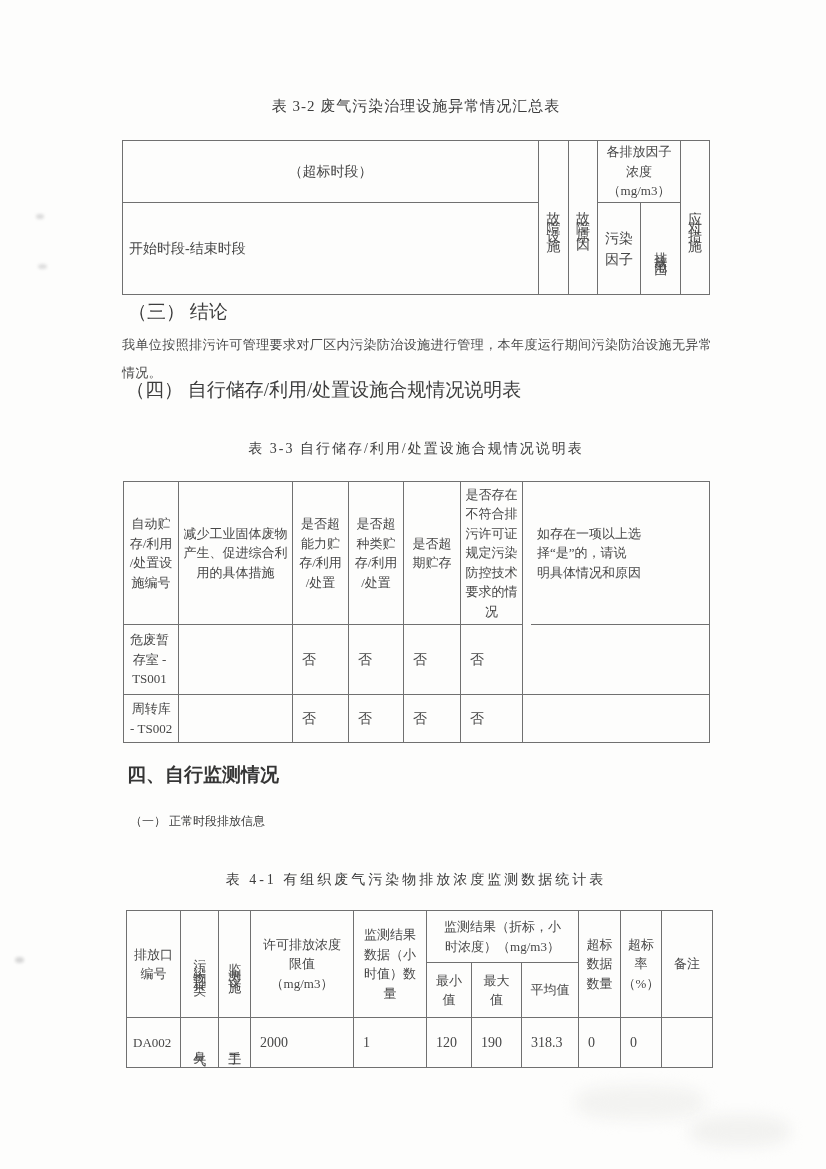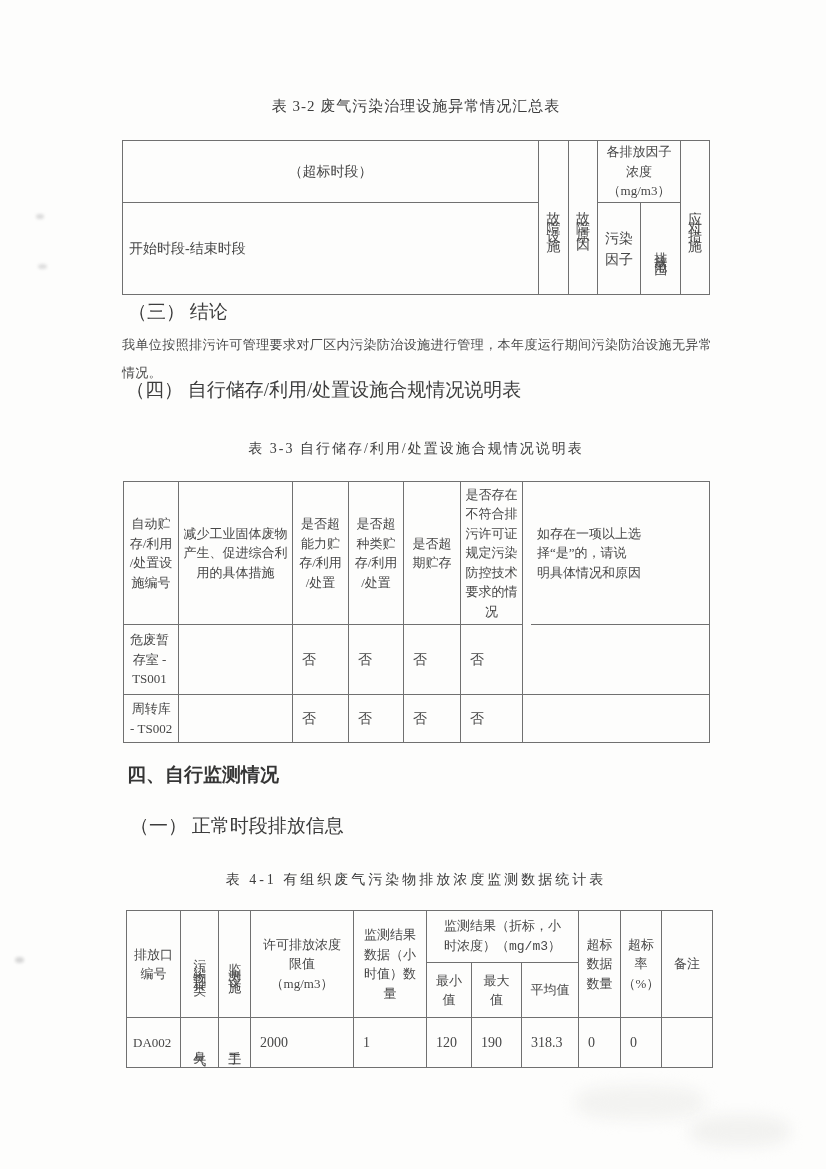--- a/index.html
+++ b/index.html
@@ -161,37 +161,37 @@
     <div class="c br" style="grid-area:3/2/4/3;"></div>
     <div class="c br left f14 pl9" style="grid-area:3/3/4/4;">否</div>
     <div class="c br left f14 pl9" style="grid-area:3/4/4/5;">否</div>
     <div class="c br left f14 pl9" style="grid-area:3/5/4/6;">否</div>
     <div class="c br left f14 pl9" style="grid-area:3/6/4/7;">否</div>
     <div class="c" style="grid-area:3/7/4/8;"></div>
   </div>
 
   <div class="abs chapter" style="left:127px;top:762px;">四、自行监测情况</div>
 
-  <div class="abs h-num" style="left:130px;top:813px;font-size:19px;">（一） 正常时段排放信息</div>
+  <div class="abs h-num" style="left:130px;top:813px;font-size:12px;">（一） 正常时段排放信息</div>
 
   <div class="abs doc-title" style="left:122px;top:871px;width:588px;font-size:14px;letter-spacing:3px;">表 4-1 有组织废气污染物排放浓度监测数据统计表</div>
 
   <div class="tbl" style="left:126px;top:910px;width:587px;height:158px;grid-template-columns:54px 38px 32px 103px 73px 45px 50px 57px 42px 41px auto;grid-template-rows:52px 55px auto;">
     <div class="c br bb f13" style="grid-area:1/1/3/2;">排放口
 编号</div>
     <div class="c br bb vt f13" style="grid-area:1/2/3/3;">污染物种类</div>
     <div class="c br bb vt f13" style="grid-area:1/3/3/4;">监测设施</div>
     <div class="c br bb f13" style="grid-area:1/4/3/5;">许可排放浓度
 限值
 （mg/m3）</div>
     <div class="c br bb f13" style="grid-area:1/5/3/6;">监测结果
 数据（小
 时值）数
 量</div>
-    <div class="c br bb f13" style="grid-area:1/6/2/9;font-family:Liberation Mono, monospace;">监测结果（折标，小
+    <div class="c br bb f13" style="grid-area:1/6/2/9;">监测结果（折标，小
 时浓度）（mg/m3）</div>
     <div class="c br bb f13" style="grid-area:2/6/3/7;">最小
 值</div>
     <div class="c br bb f13" style="grid-area:2/7/3/8;">最大
 值</div>
     <div class="c br bb f13" style="grid-area:2/8/3/9;">平均值</div>
     <div class="c br bb f13" style="grid-area:1/9/3/10;">超标
 数据
 数量</div>
     <div class="c br bb f13" style="grid-area:1/10/3/11;">超标

